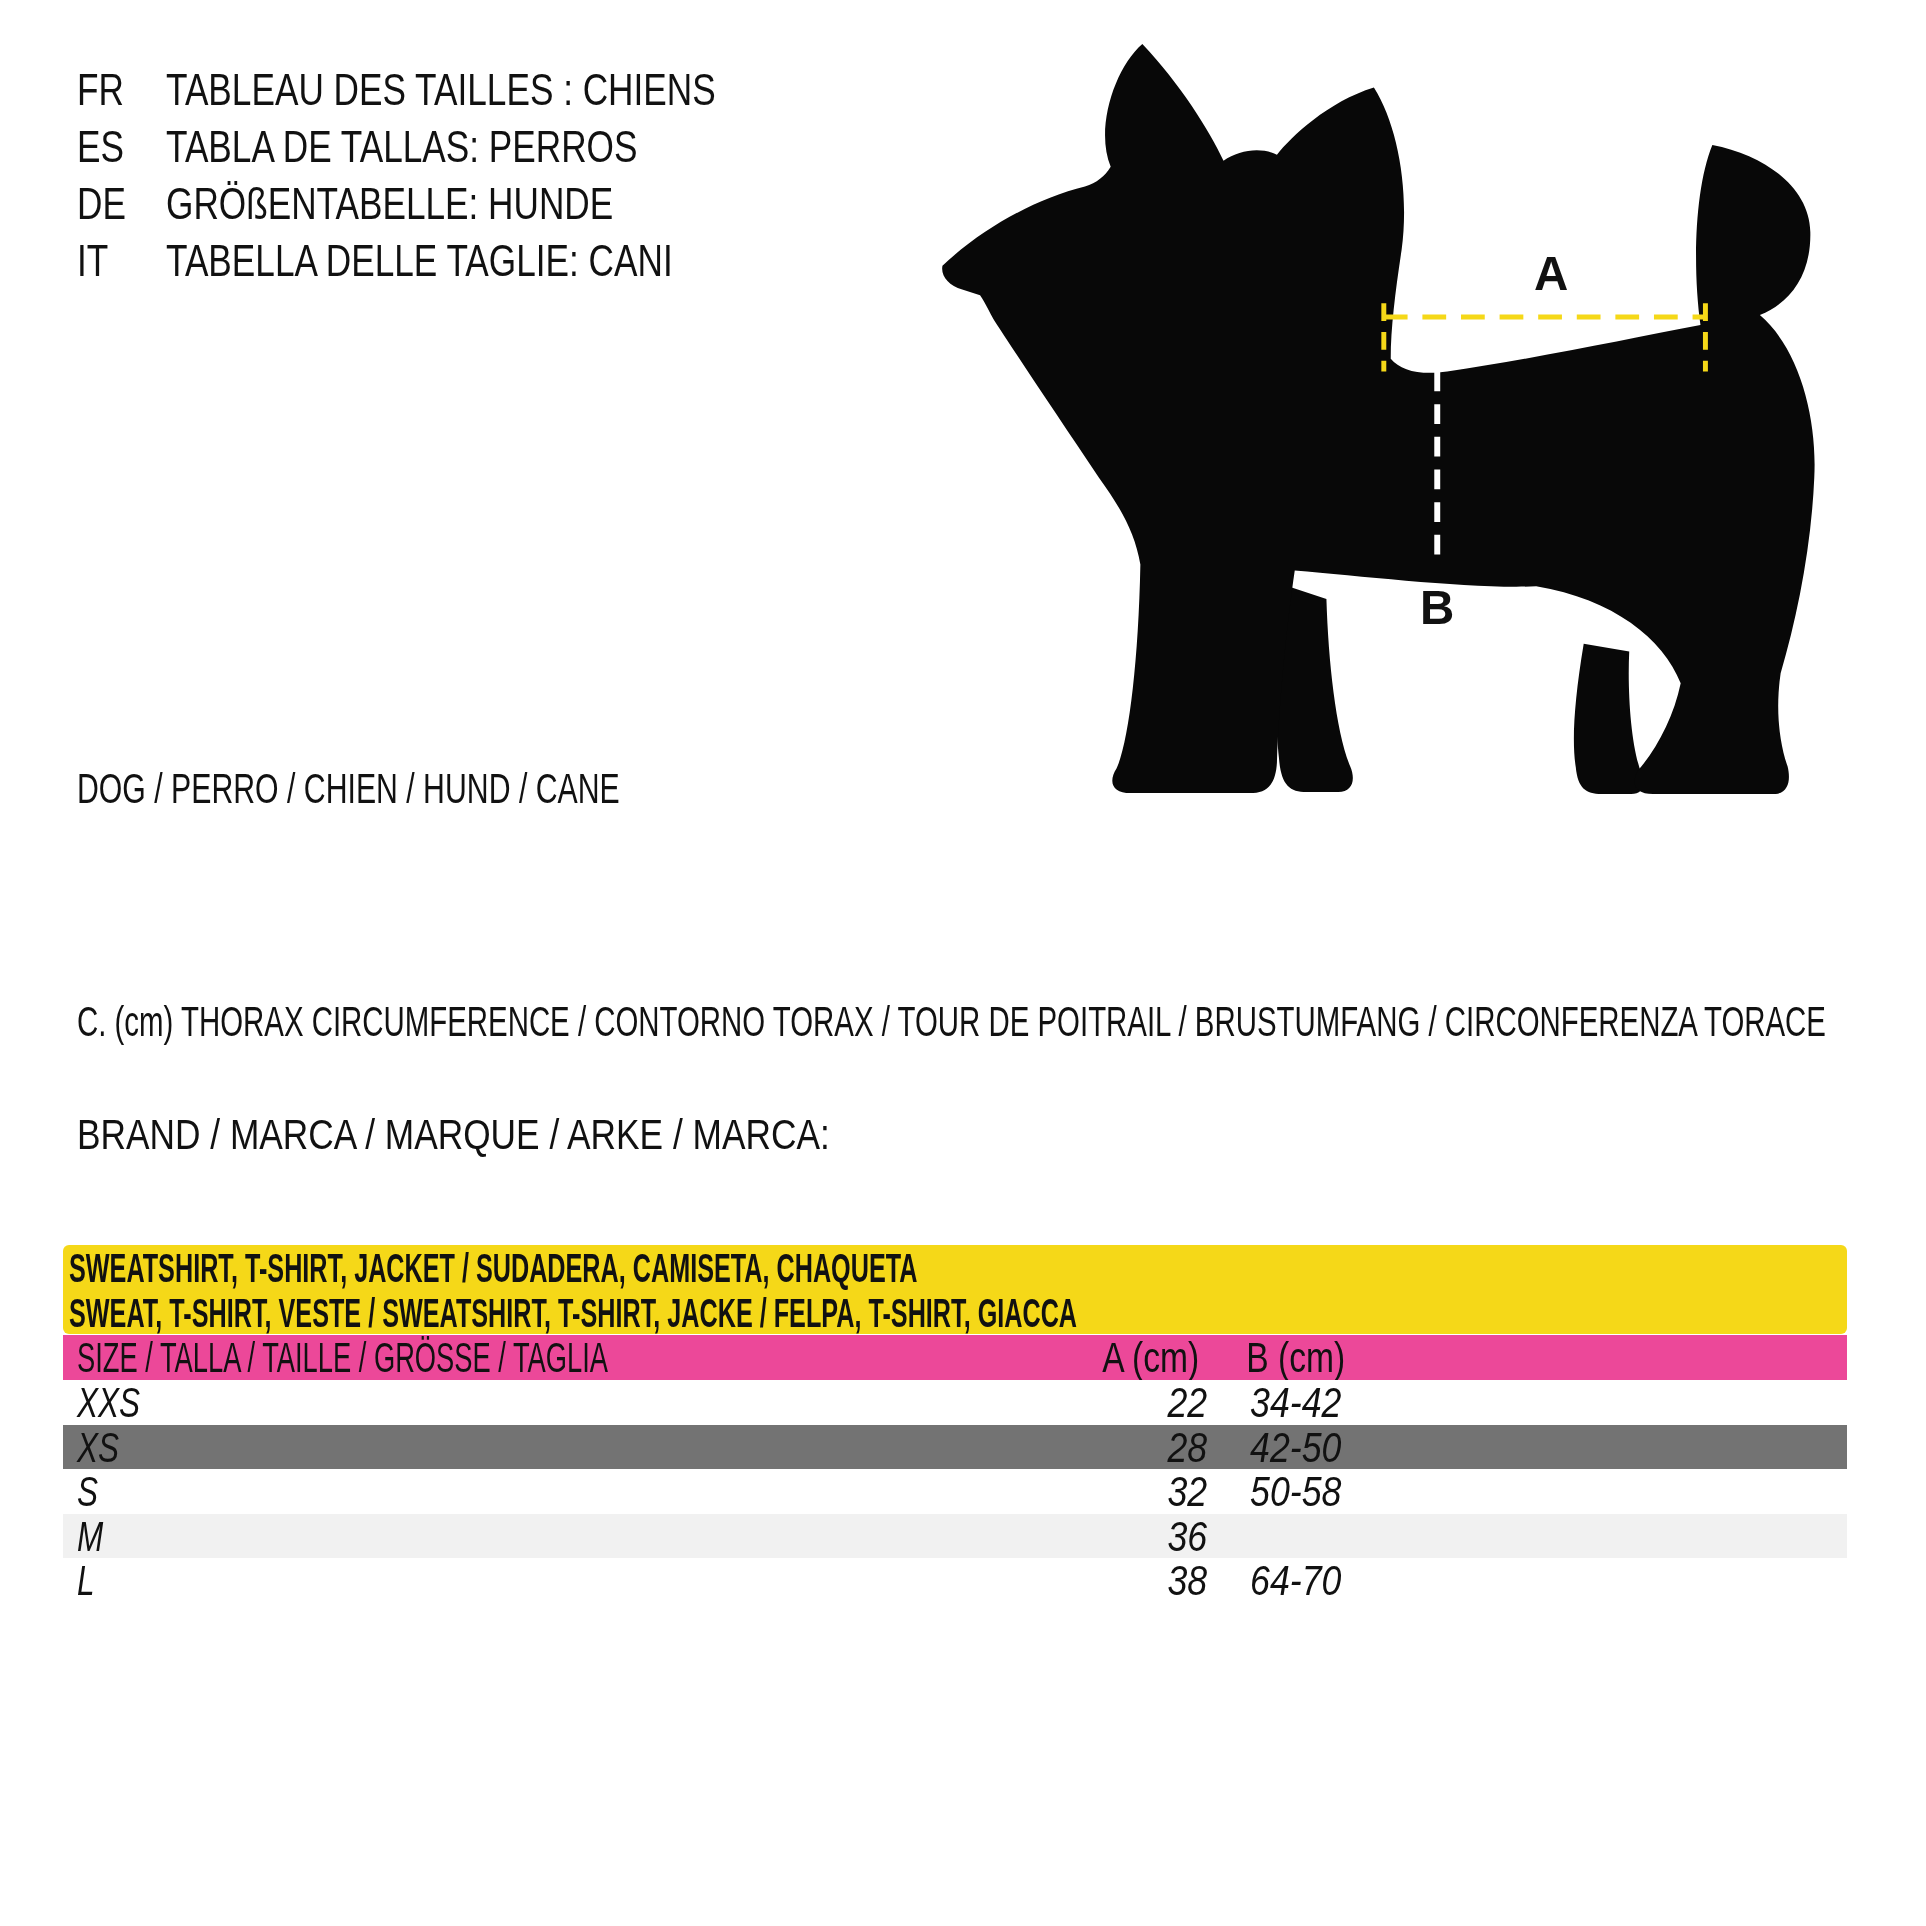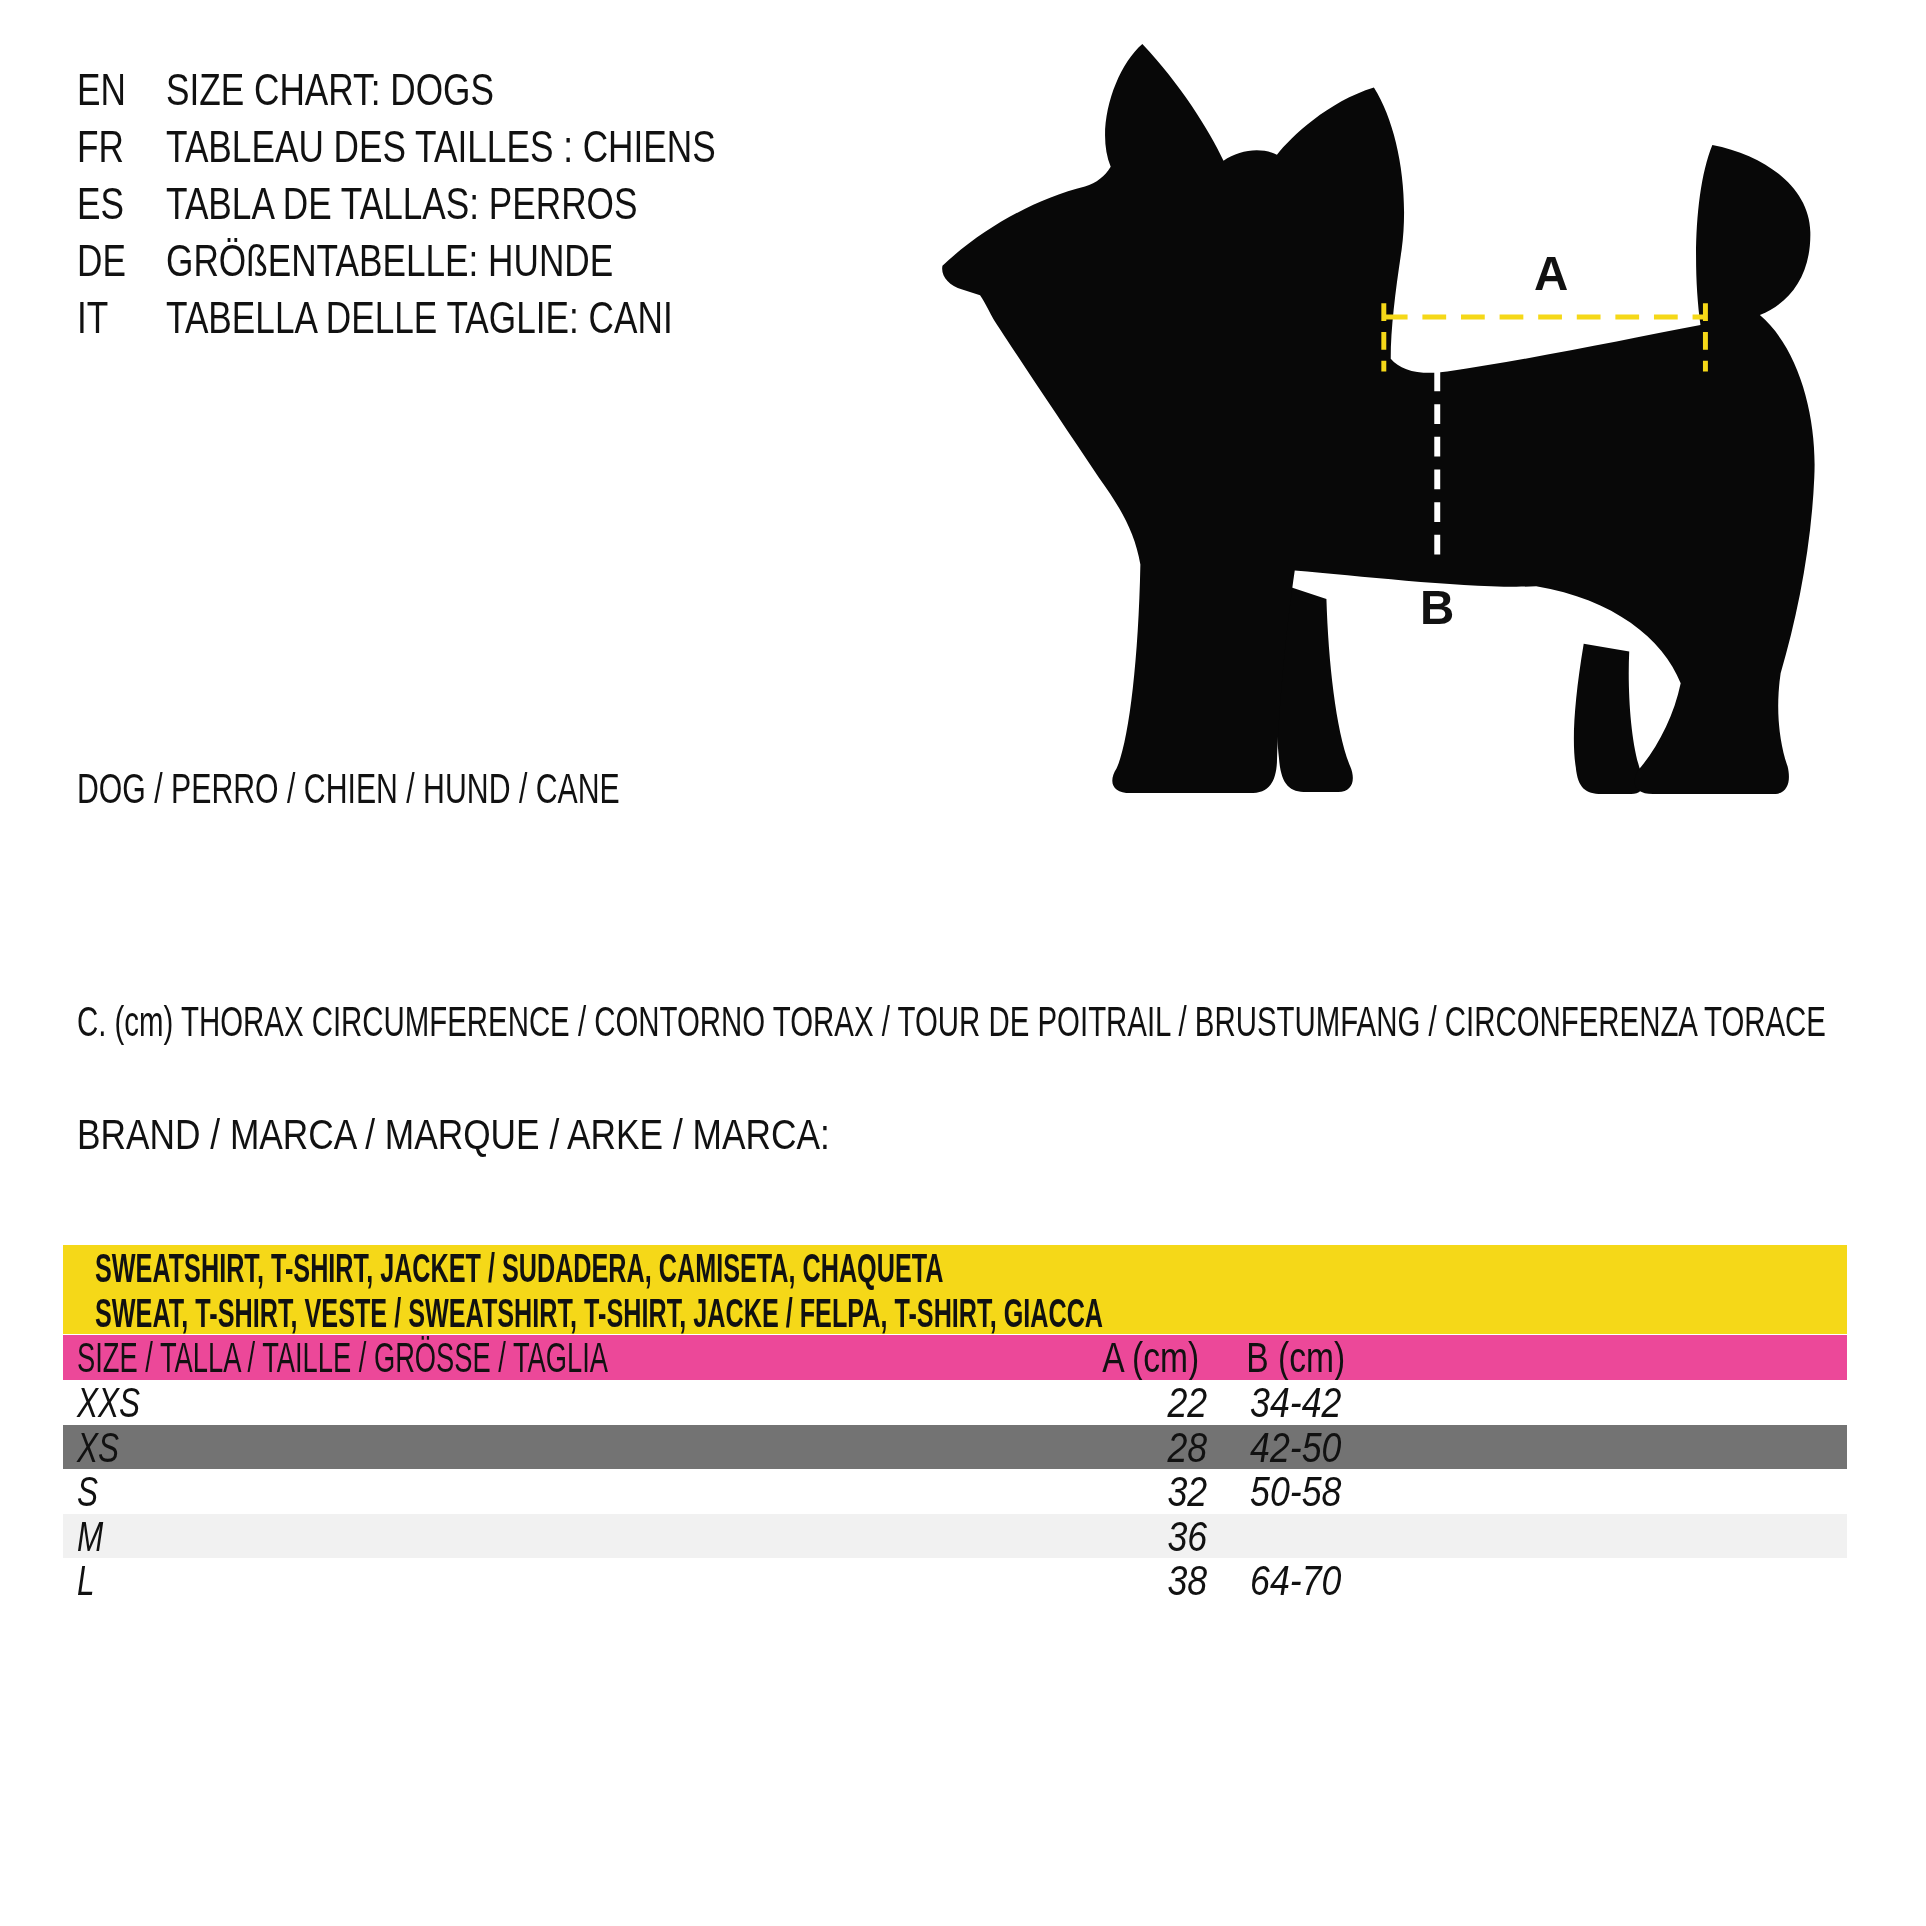--- a/index.html
+++ b/index.html
@@ -24,38 +24,35 @@
 
   
   .textline { left:77px; font-size:42px; line-height:55px; white-space:nowrap; }
 
   
   .dog-svg { left:891px; top:30px; }
   .diag-label { font-family:"Liberation Sans",sans-serif; font-weight:700; font-size:48px; fill:#111; }
 
   
   .band { left:63px; width:1784px; }
-  .banner { top:1245px; height:89px; padding-left:32px; box-sizing:border-box;
-            font-weight:700; font-size:40px; }
+  .banner { top:1245px; height:89px; padding-left:6px; box-sizing:border-box;
+            font-weight:700; font-size:40px;border-radius:6px; }
   .banner .bl { height:45px; line-height:47px; }
   .thead { top:1335px; height:46px; font-size:42px; line-height:46px; }
   .trow  { height:45px; font-size:42px; line-height:45px;font-style:italic; }
   .c-size { position:absolute; left:14px; top:0; }
   .c-a { position:absolute; left:792px; width:356px; top:0; text-align:right; }
   .c-b { position:absolute; left:1055px; width:356px; top:0; text-align:center; }
 </style>
 </head>
 <body>
 
 <div class="page">
 
   <div class="abs lang-block">
-    <div class="lang-row">
-      <span class="lang-code"><span class="cond sx80">EN</span></span><span class="cond sx80">SIZE CHART: DOGS</span>
-    </div>
     <div class="lang-row">
       <span class="lang-code"><span class="cond sx80">FR</span></span><span class="cond sx80">TABLEAU DES TAILLES : CHIENS</span>
     </div>
     <div class="lang-row">
       <span class="lang-code"><span class="cond sx80">ES</span></span><span class="cond sx80">TABLA DE TALLAS: PERROS</span>
     </div>
     <div class="lang-row">
       <span class="lang-code"><span class="cond sx80">DE</span></span><span class="cond sx80">GRÖßENTABELLE: HUNDE</span>
     </div>
     <div class="lang-row">

